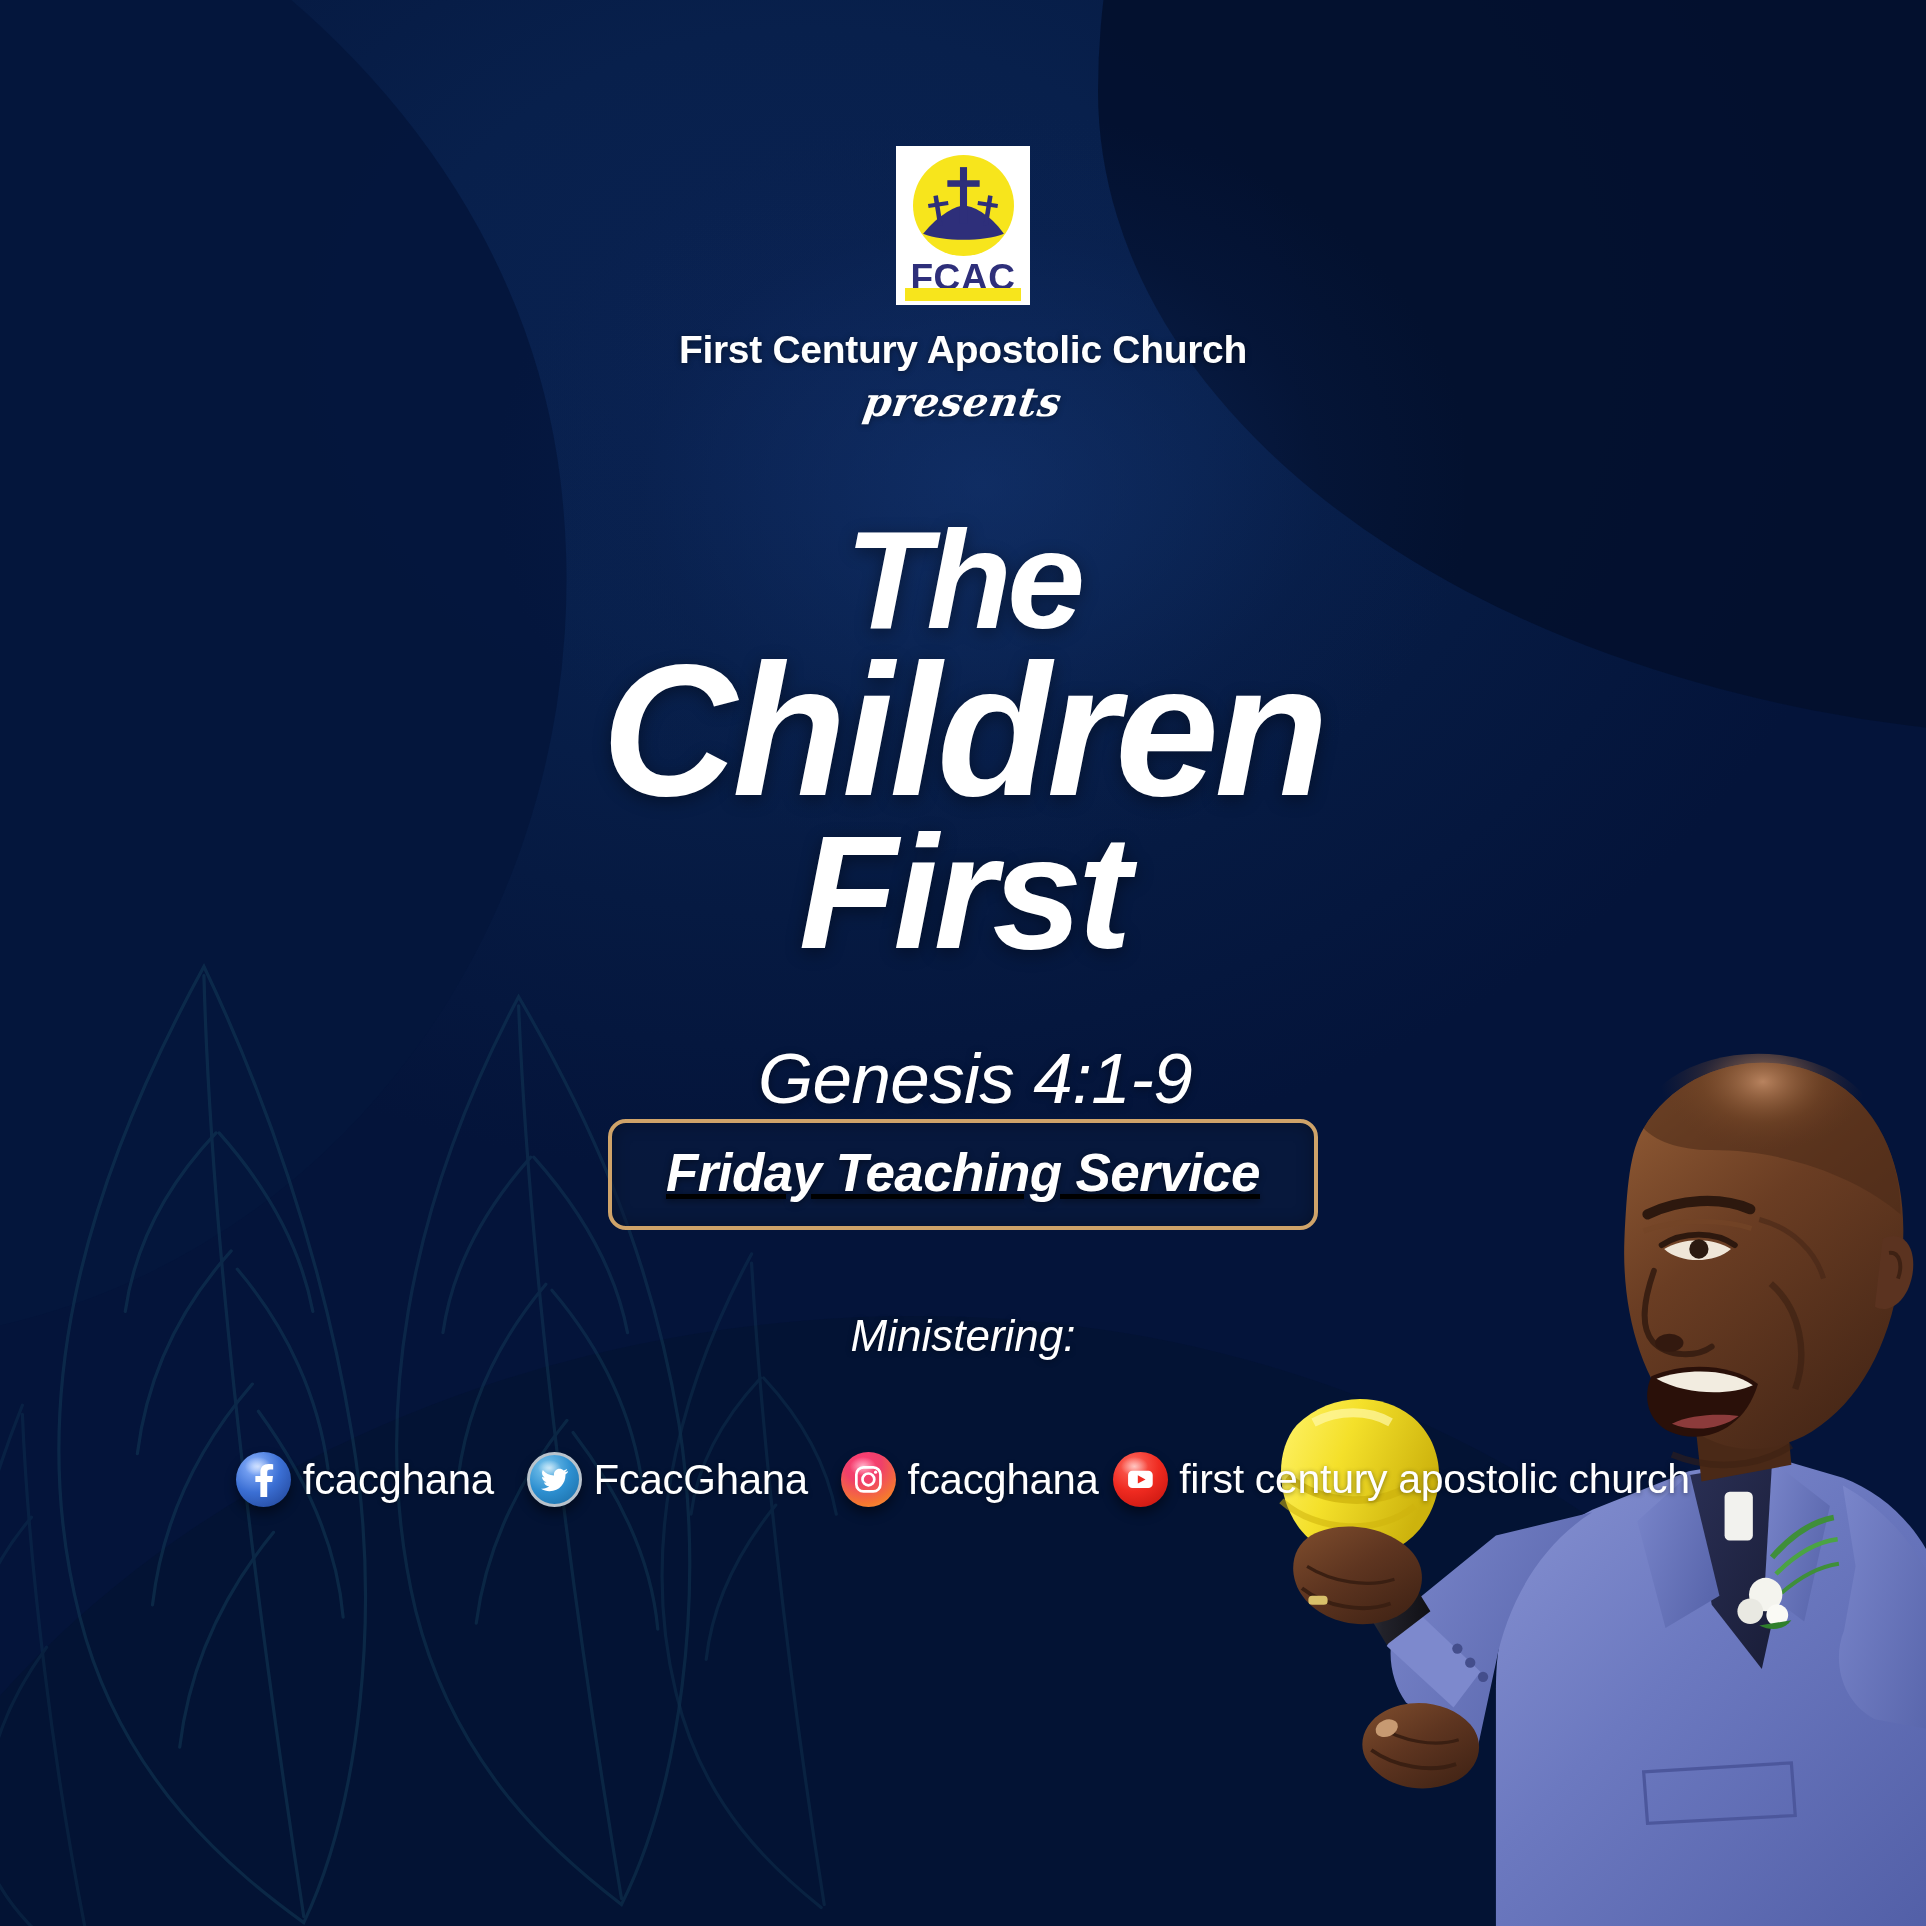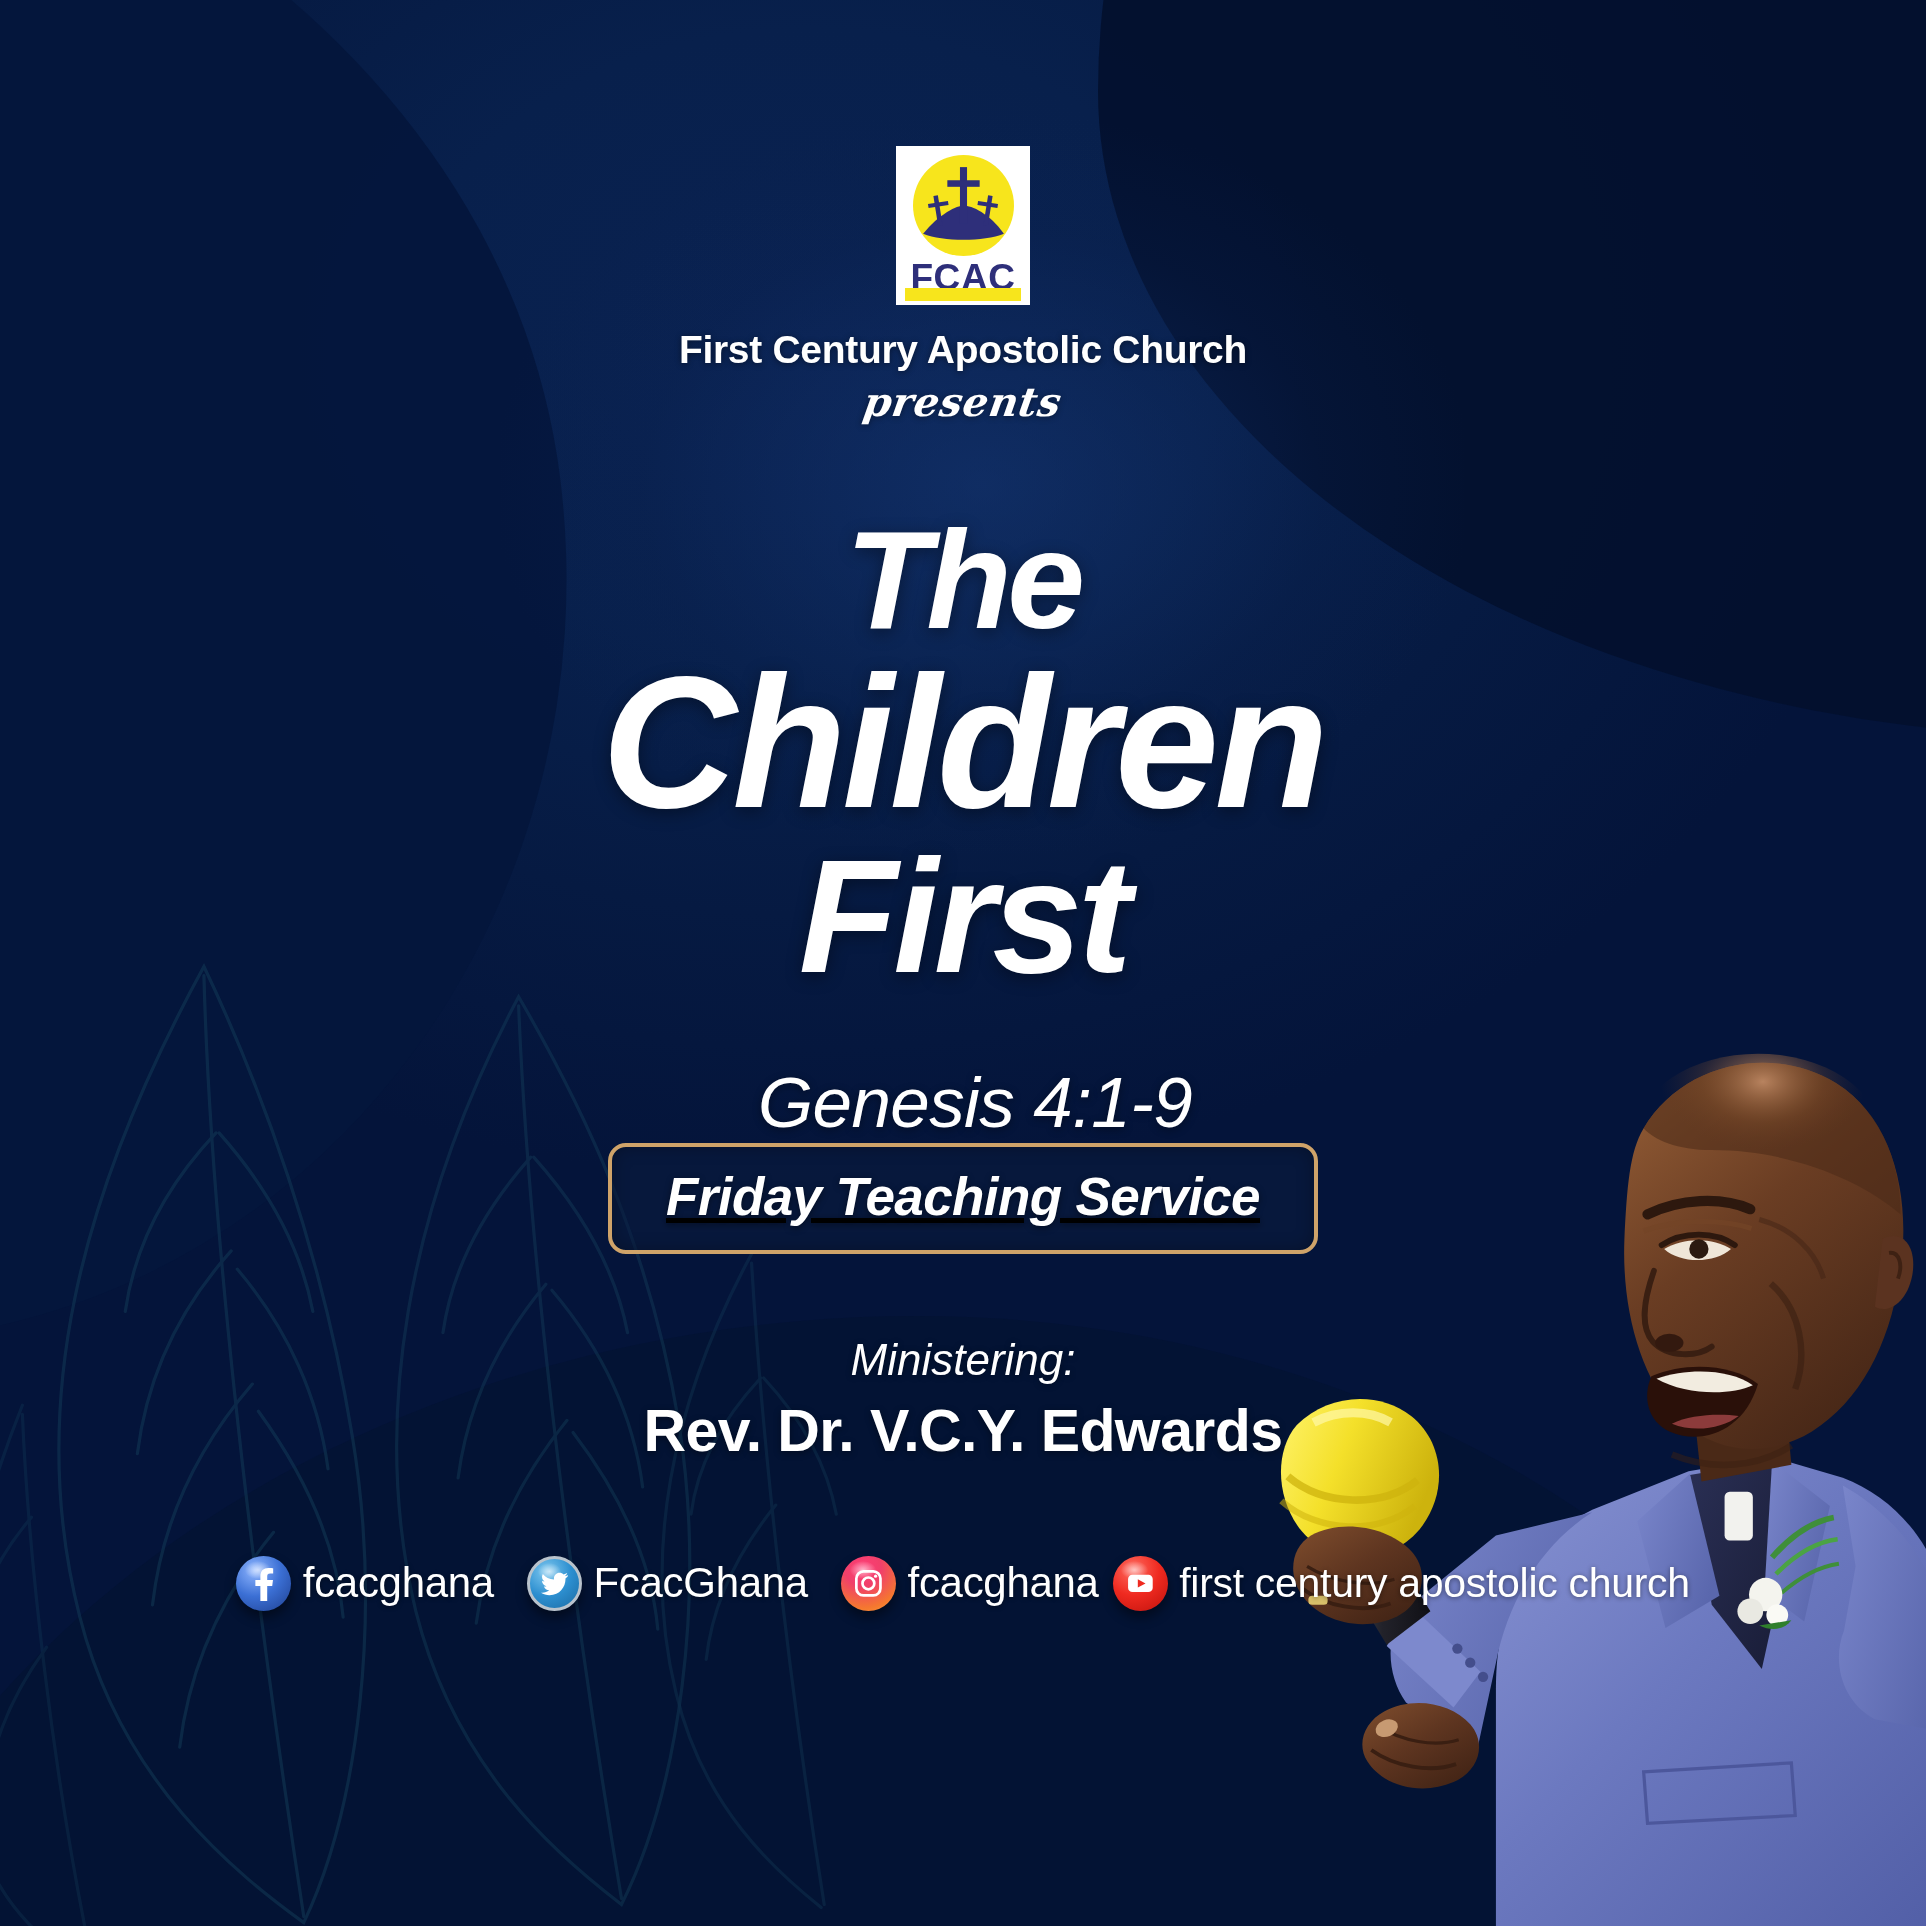--- a/index.html
+++ b/index.html
@@ -111,21 +111,20 @@
     text-shadow:0 1.3px 6.4px rgba(0,0,0,.45);
   }
 
   
   .title{
     margin-top:91px;
     display:flex; flex-direction:column; align-items:center;
     font-weight:700; font-style:italic; color:#ffffff;
     line-height:.92; letter-spacing:-4.5px;
     text-shadow:0 3.9px 16.7px rgba(0,0,0,.40);
-    gap:12px;
   }
   .title .ln{ display:block; white-space:nowrap; }
   .title .ln1{ font-size:140px; }
   .title .ln2{ font-size:162px; }
   .title .ln3{ font-size:187px; }
 
   
   .scripture{
     margin-top:72px;
     font-size:71px; font-weight:300; font-style:italic;
@@ -409,21 +408,20 @@
     </div>
 
     <div class="scripture">Genesis 4:1-9</div>
 
     <div class="badge">
       <div class="badge-label">Friday Teaching Service</div>
     </div>
 
     <div class="minister">
       <div class="minister-label">Ministering:</div>
-      <div class="minister-name">Rev. Dr. V.C.Y. Edwards</div>
     </div>
 
     <div class="socials">
 
       <div class="social-row">
 
         <div class="social">
           <span class="social-ico ico-fb">
             <svg viewBox="0 0 24 36" fill="#ffffff">
               <path d="M15.8 36V20.4h5.2l.8-6.1h-6V10.4c0-1.8.5-3 3-3H22V2c-.6-.1-2.6-.3-5-.3-4.9 0-8.3 3-8.3 8.5v4.1H3.5v6.1h5.2V36z"></path>

